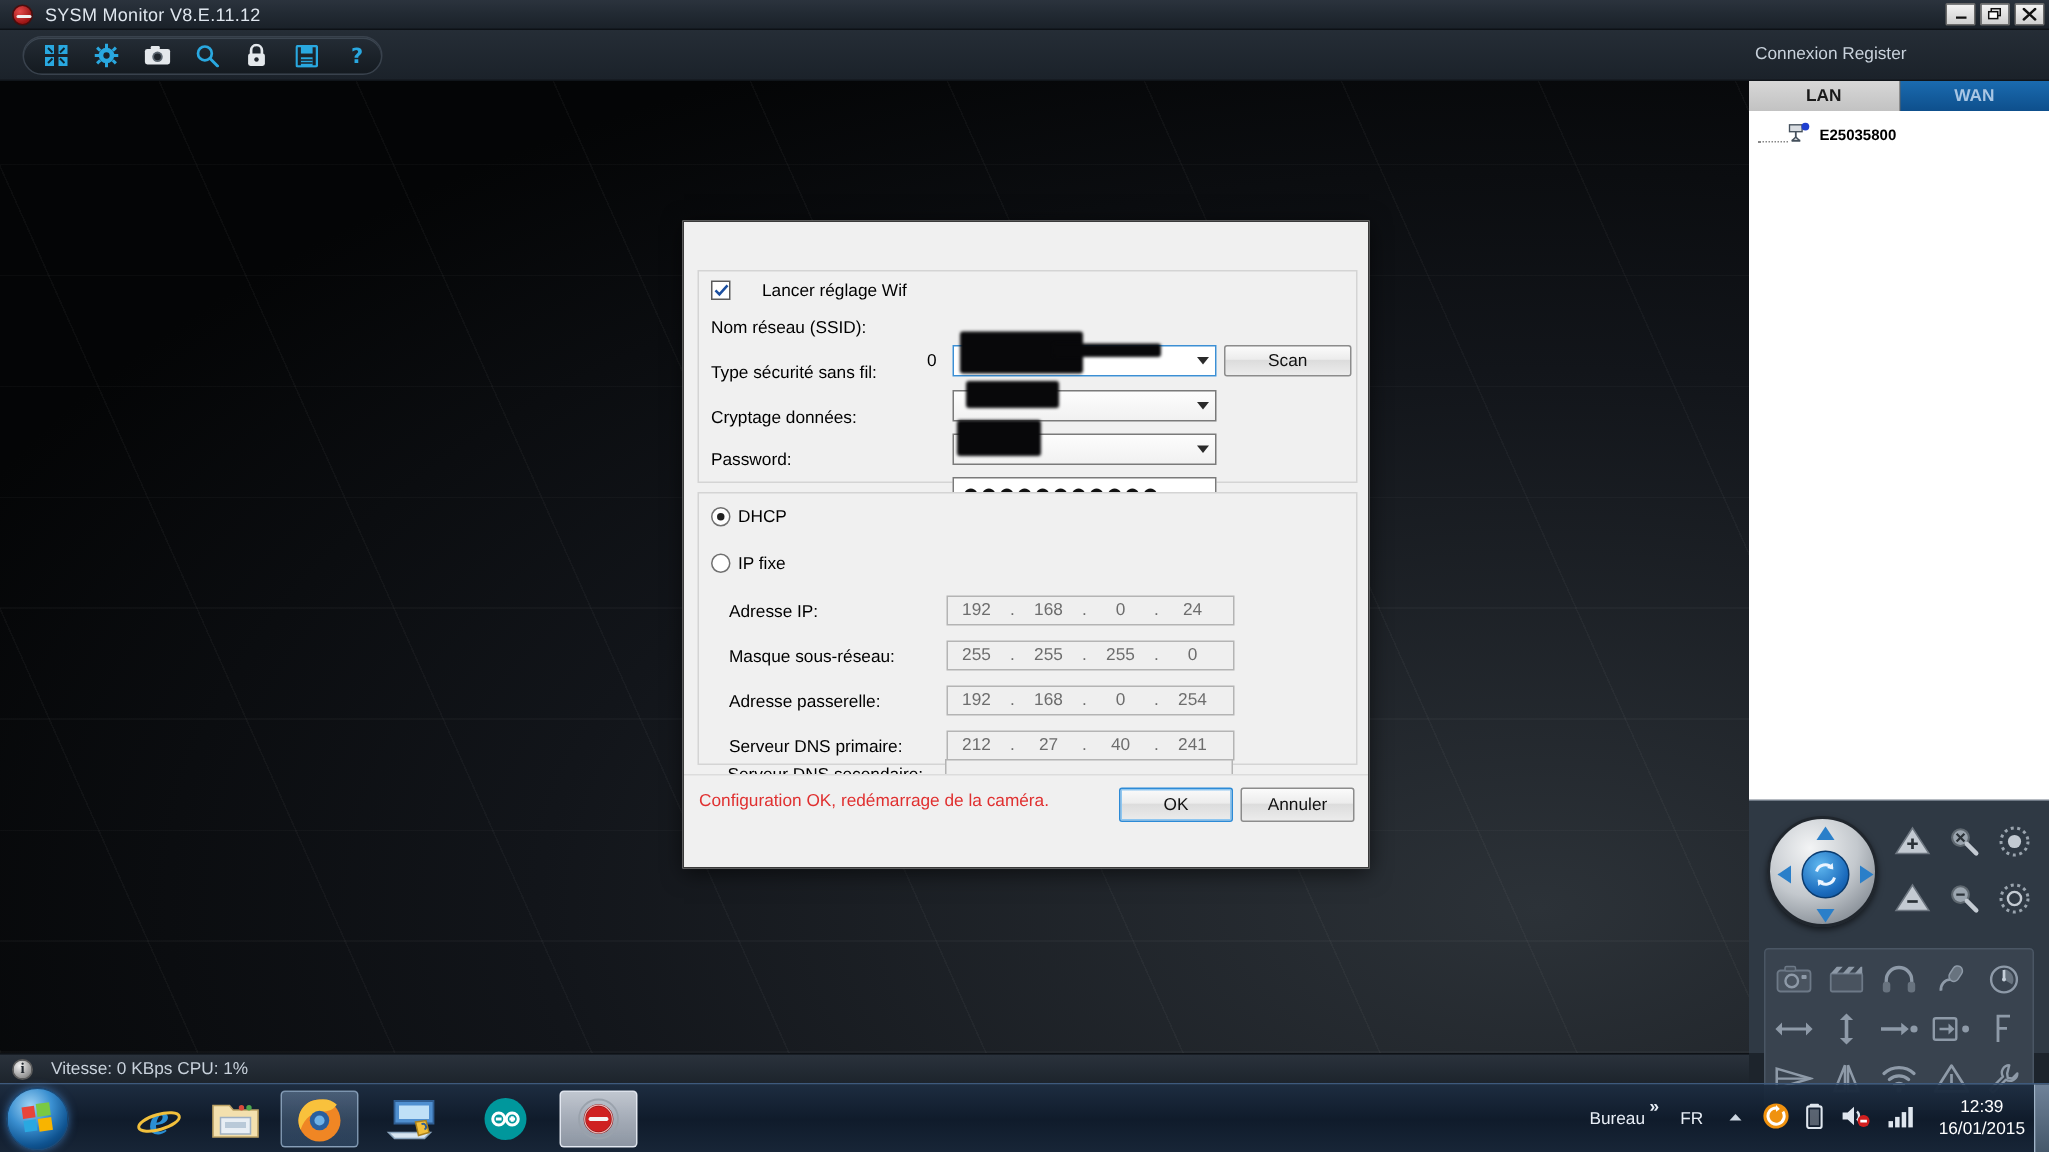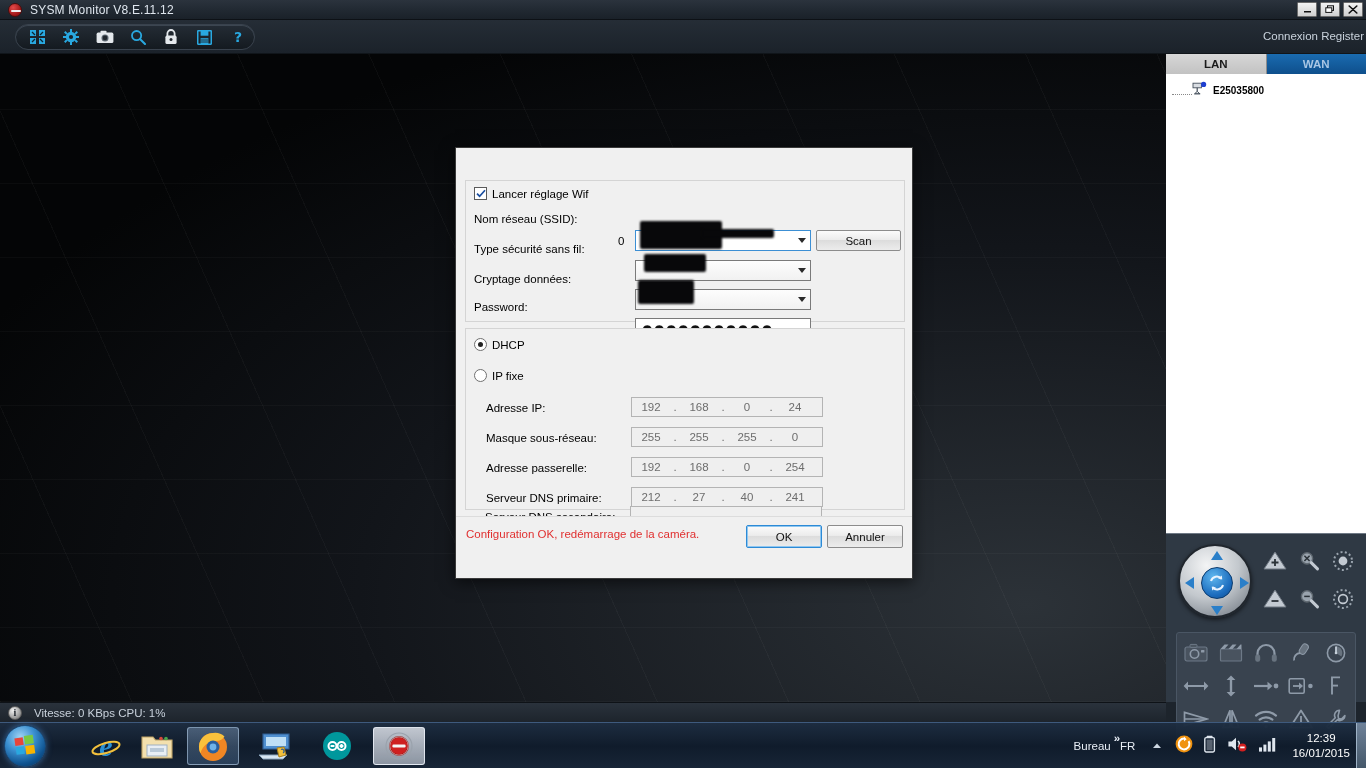--- a/index.html
+++ b/index.html
@@ -62,21 +62,21 @@
   .tbtn {
     width:32px; height:22px; display:flex; align-items:center; justify-content:center;
     border-radius:11px;
   }
   .tbtn svg { display:block; }
 
   
   #connexion-register {
     position:absolute; right:0; top:30px; width:196px; height:16px;
     overflow:hidden; color:#c9d2dc; font-size:11.5px;
-    text-align:right; white-space:nowrap; padding-right:2px;
+    white-space:nowrap; padding-right:2px;
   }
 
   
   #viewport {
     position:absolute; left:0; top:54px; width:1166px; height:648px;
     background:
       repeating-linear-gradient(0deg, rgba(255,255,255,0.028) 0 1px, rgba(0,0,0,0) 1px 74px),
       repeating-linear-gradient(66deg, rgba(255,255,255,0.03) 0 1px, rgba(0,0,0,0) 1px 120px),
       radial-gradient(ellipse at 88% 85%, #2c3238 0%, #12151a 46%, #040506 80%);
   }
@@ -191,21 +191,21 @@
     font-size:11px; font-weight:bold; color:#111; font-family:"DejaVu Sans", sans-serif;
   }
 
   .group {
     position:absolute; left:9px; width:440px;
     background:#f0f0f0; border:1px solid #d4d4d4;
   }
   #group-wifi { top:32px; height:142px; }
   #group-ip   { top:180px; height:182px; }
 
-  .chk-row { position:absolute; left:8px; top:6px; display:flex; align-items:flex-end; }
+  .chk-row { position:absolute; left:8px; top:6px; display:flex; align-items:flex-end;gap:16px; }
   .chkbox {
     width:13px; height:13px; background:#fff; border:1px solid #5a5a5a;
     display:flex; align-items:center; justify-content:center;
   }
   .chk-label { margin-left:5px; font-size:11.5px; color:#000; }
 
   .frow { position:absolute; left:8px; height:22px; display:flex; align-items:center; }
   .flabel { font-size:11.5px; color:#000; white-space:nowrap; }
 
   .combo {
@@ -787,21 +787,21 @@
       <circle cx="15" cy="15" r="13" fill="none" stroke="#9aa2ac" stroke-width="1.2"></circle>
       <circle cx="15" cy="15" r="9.2" fill="#cf2020" stroke="#7c1010" stroke-width="1.4"></circle>
       <circle cx="15" cy="15" r="9.2" fill="none" stroke="#efb4b4" stroke-width="0.8"></circle>
       <rect x="8.4" y="13.6" width="13.2" height="2.8" rx="1.2" fill="#f4f4f4"></rect>
     </svg>
   </div>
 
   <div id="tray">
     <span class="tray-text">Bureau</span>
     <span class="tray-text" style="margin-left:3px; align-self:flex-start; margin-top:9px; font-weight:bold;">»</span>
-    <span class="tray-text" style="">FR</span>
+    <span class="tray-text" style="margin-left:14px;">FR</span>
 
     <span style="margin-left:16px;">
       <svg width="12" height="10" viewBox="0 0 12 10">
           <path d="M2 7 L6 2.6 L10 7 Z" fill="#cdd7e2"></path>
         </svg>
     </span>
     <span style="margin-left:12px;">
       <svg width="18" height="18" viewBox="0 0 18 18">
         <circle cx="9" cy="9" r="8.4" fill="#f0920f"></circle>
         <path d="M9 3.6 a5.4 5.4 0 1 0 4.6 2.5" fill="none" stroke="#fff" stroke-width="2"></path>

